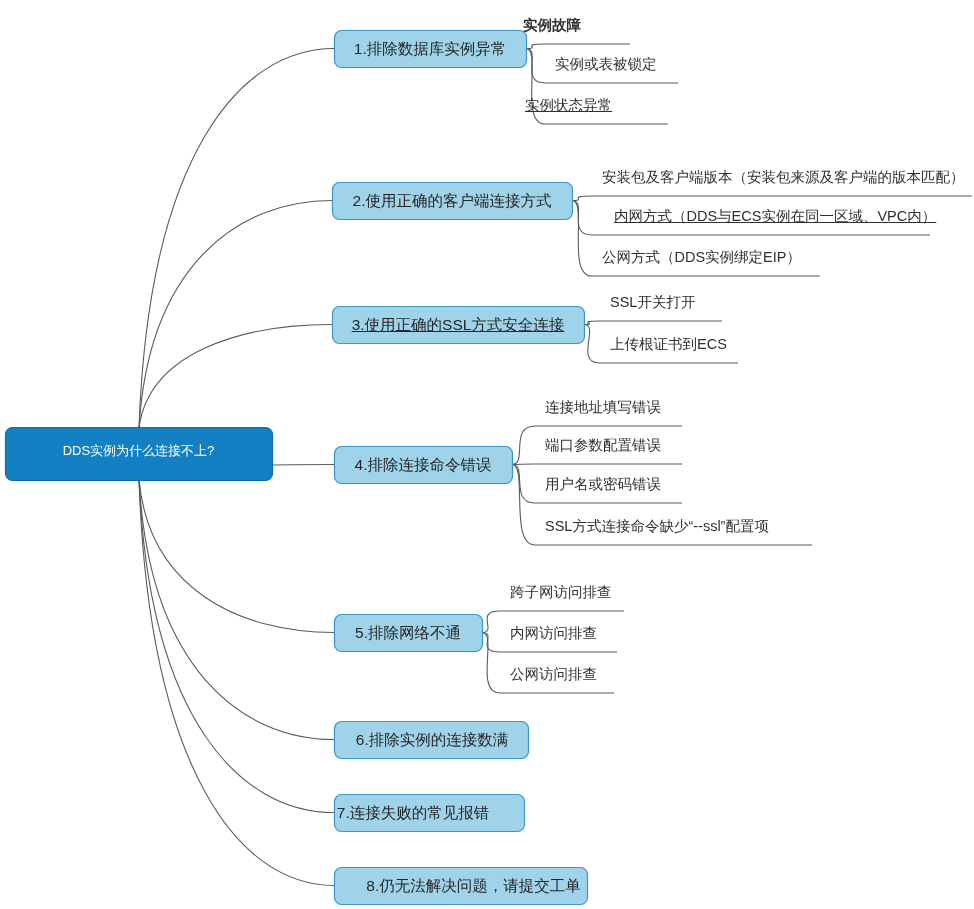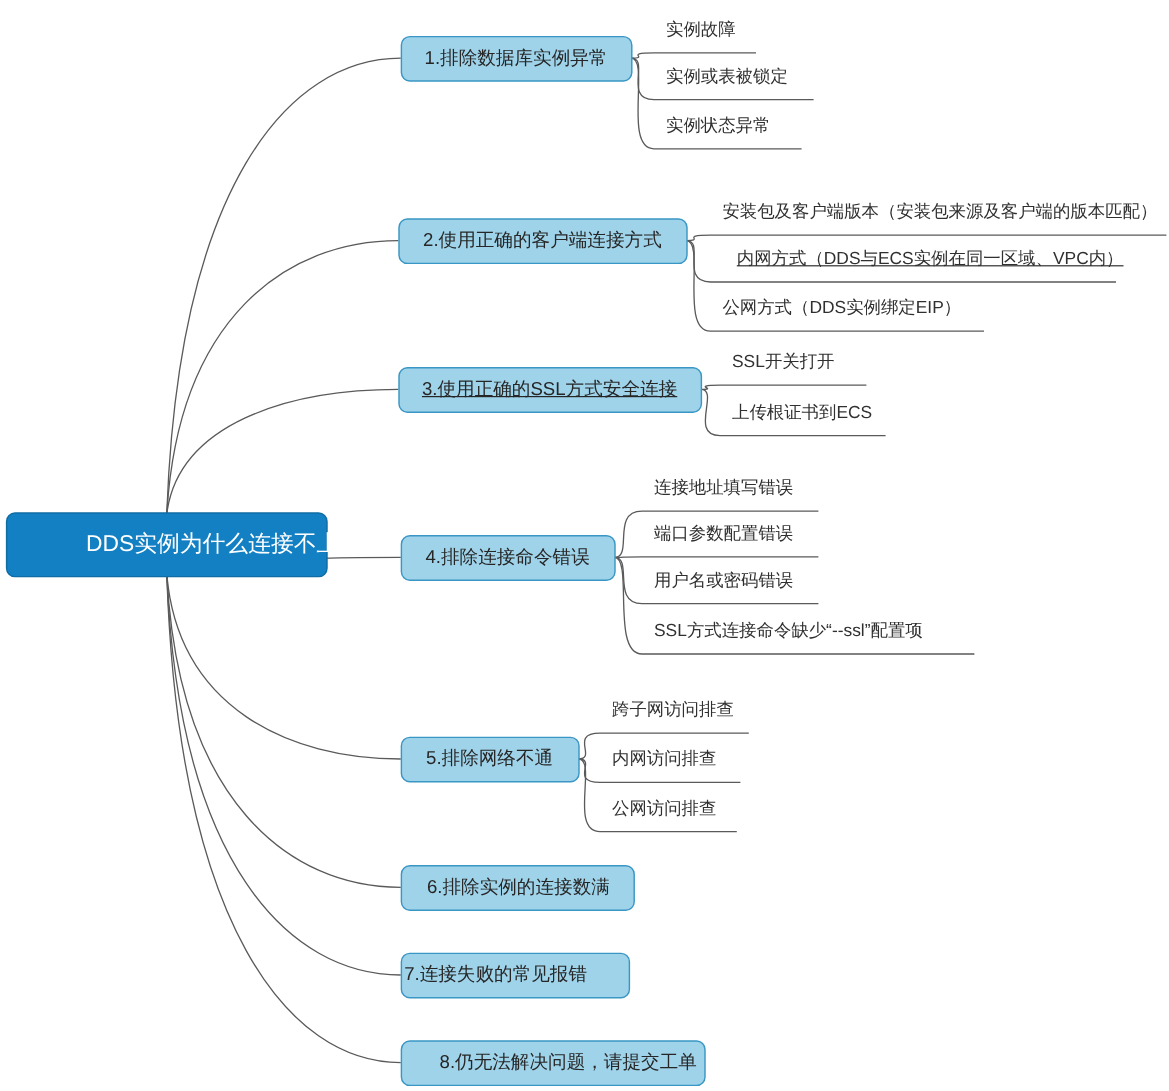--- a/index.html
+++ b/index.html
@@ -43,25 +43,24 @@
     stroke-width: 1.2;
   }
   .branch-box {
     fill: #9fd3ea;
     stroke: #3a96c4;
     stroke-width: 1.2;
   }
   .root-label {
     position: absolute;
     color: #ffffff;
-    font-size: 19px;
+    font-size: 13px;
     font-family: "Liberation Sans", "DejaVu Sans", sans-serif;
     white-space: nowrap;
     line-height: 1;
-    padding-left: 44px;
   }
   .branch-label {
     position: absolute;
     color: #262626;
     font-size: 15.5px;
     font-family: "Liberation Sans", "DejaVu Sans", sans-serif;
     white-space: nowrap;
     line-height: 1;
   }
   .leaf-label {
@@ -118,23 +117,23 @@
         <rect x="334.5" y="867.5" width="253" height="37" rx="7" ry="7" class="branch-box" fill="#9fd3ea" stroke="#3a96c4"></rect>
       </g>
   </svg>
 
   <div id="root-node-wrap">
     <div class="root-label" id="root-label-el" style="left: 5px; top: 443.5px; width: 267px; text-align: center; color: rgb(255, 255, 255);">DDS实例为什么连接不上?</div>
   </div>
 
   <div id="text-layer">
       <div class="branch-label" style="left: 334px; width: 192px; text-align: center; top: 40.5px;">1.排除数据库实例异常</div>
-      <div class="leaf-label" style="left: 555px; top: 18px;">实例故障</div>
+      <div class="leaf-label" style="left: 523px; top: 18px; font-weight: bold;">实例故障</div>
       <div class="leaf-label" style="left: 555px; top: 57px;">实例或表被锁定</div>
-      <div class="leaf-label" style="left: 555px; top: 98px;">实例状态异常</div>
+      <div class="leaf-label" style="left: 525px; top: 98px; text-decoration: underline;">实例状态异常</div>
       <div class="branch-label" style="left: 332px; width: 240px; text-align: center; top: 192.5px;">2.使用正确的客户端连接方式</div>
       <div class="leaf-label" style="left: 602px; top: 170px;">安装包及客户端版本（安装包来源及客户端的版本匹配）</div>
       <div class="leaf-label" style="left: 614px; top: 209px; text-decoration: underline;">内网方式（DDS与ECS实例在同一区域、VPC内）</div>
       <div class="leaf-label" style="left: 602px; top: 250px;">公网方式（DDS实例绑定EIP）</div>
       <div class="branch-label" style="left: 332px; width: 252px; text-align: center; top: 316.5px; text-decoration: underline;">3.使用正确的SSL方式安全连接</div>
       <div class="leaf-label" style="left: 610px; top: 295px;">SSL开关打开</div>
       <div class="leaf-label" style="left: 610px; top: 337px;">上传根证书到ECS</div>
       <div class="branch-label" style="left: 334px; width: 178px; text-align: center; top: 456.5px;">4.排除连接命令错误</div>
       <div class="leaf-label" style="left: 545px; top: 400px;">连接地址填写错误</div>
       <div class="leaf-label" style="left: 545px; top: 438px;">端口参数配置错误</div>

